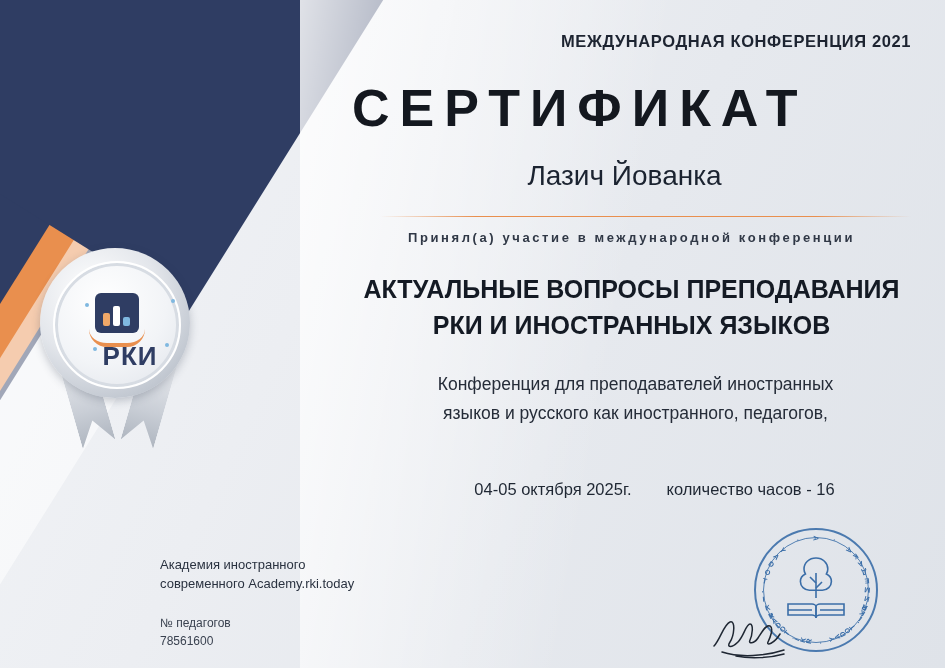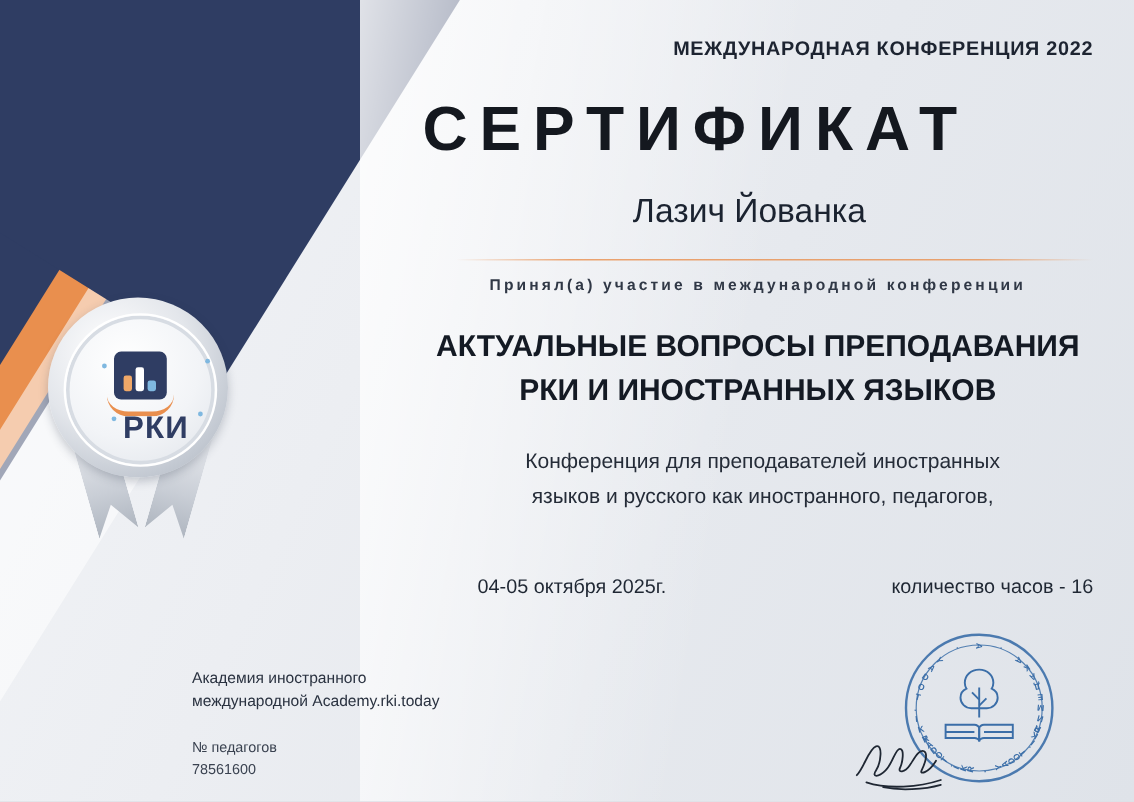--- a/index.html
+++ b/index.html
@@ -242,21 +242,21 @@
     font-size: 17.5px;
     line-height: 1.63;
     color: #252c38;
   }
   .meta-row {
     position: absolute;
     left: 46px;
     right: 34px;
     top: 480px;
     display: flex;
-    justify-content: space-between;
+    justify-content: center;
     font-size: 16.5px;
     color: #1f2733;
     gap: 35px;
   }
   .footer {
     position: absolute;
     left: 160px;
     top: 556px;
     font-size: 13px;
     line-height: 1.45;
@@ -355,21 +355,21 @@
           <span class="bar b3"></span>
         </div>
         <div class="rki-arc"></div>
         <div class="seal-text">РКИ</div>
       </div>
     </div>
   </div>
 
   <div class="content">
 
-    <div class="conf-line">МЕЖДУНАРОДНАЯ КОНФЕРЕНЦИЯ 2022</div>
+    <div class="conf-line">МЕЖДУНАРОДНАЯ КОНФЕРЕНЦИЯ 2021</div>
 
     <div class="title">СЕРТИФИКАТ</div>
 
     <div class="recipient">Лазич Йованка</div>
 
     <div class="divider"></div>
 
     <div class="subtitle">Принял(а) участие в международной конференции</div>
 
     <div class="topic">
@@ -383,21 +383,21 @@
     </div>
 
     <div class="meta-row">
       <span>04-05 октября 2025г.</span>
       <span>количество часов - 16</span>
     </div>
   </div>
 
   <div class="footer">
     <div>Академия иностранного</div>
-    <div>международной Academy.rki.today</div>
+    <div>современного Academy.rki.today</div>
   </div>
 
   <div class="participant">
     <div>№ педагогов</div>
     <div>78561600</div>
   </div>
 
   <div class="stamp">
     <div class="ring"></div>
     <div class="ring2"></div>

